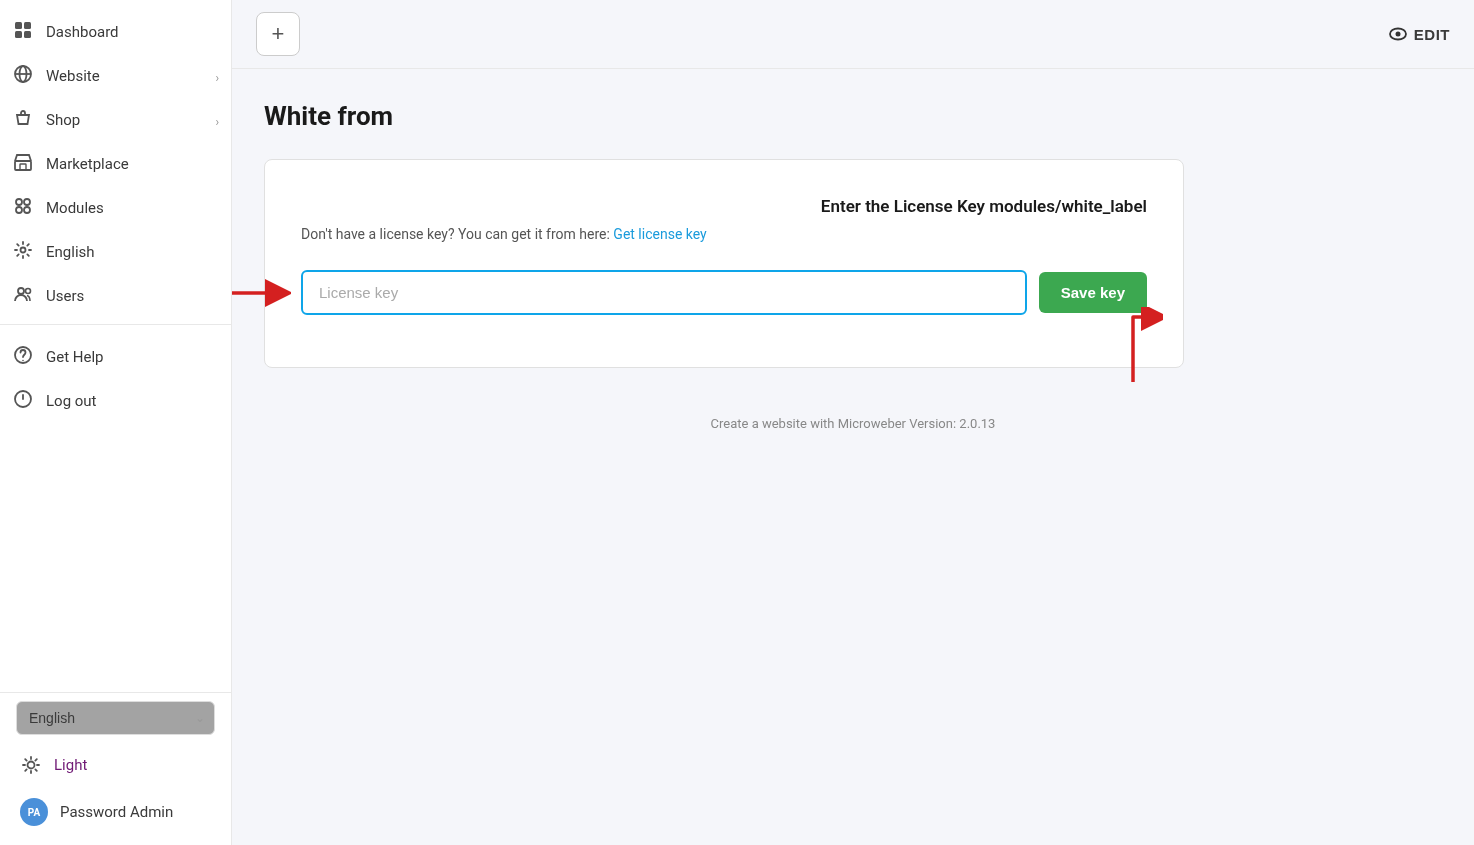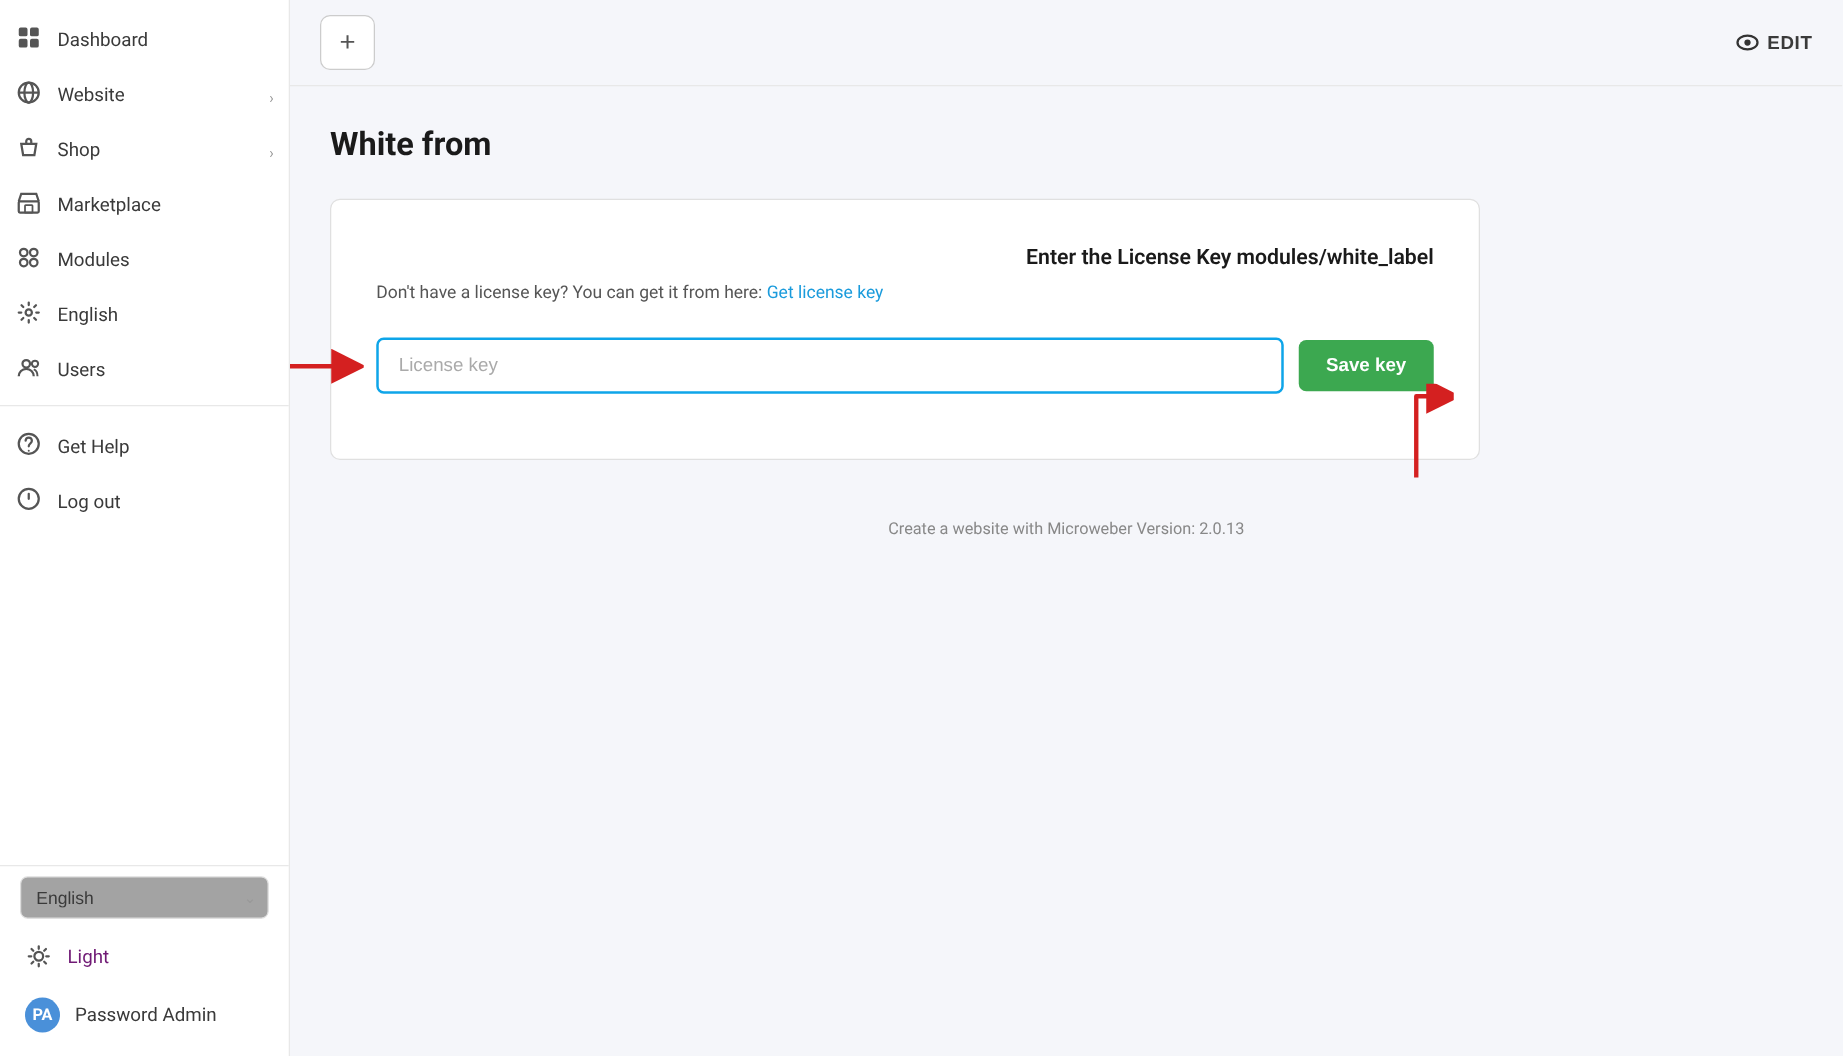--- a/index.html
+++ b/index.html
@@ -125,21 +125,21 @@
       color: #3a3a3a;
       font-size: 15px;
     }
 
     .avatar-circle {
       width: 28px;
       height: 28px;
       border-radius: 50%;
       background: #4a90d9;
       color: white;
-      font-size: 13px;
+      font-size: 10px;
       font-weight: 700;
       display: flex;
       align-items: center;
       justify-content: center;
     }
 
     
     .main {
       flex: 1;
       display: flex;

